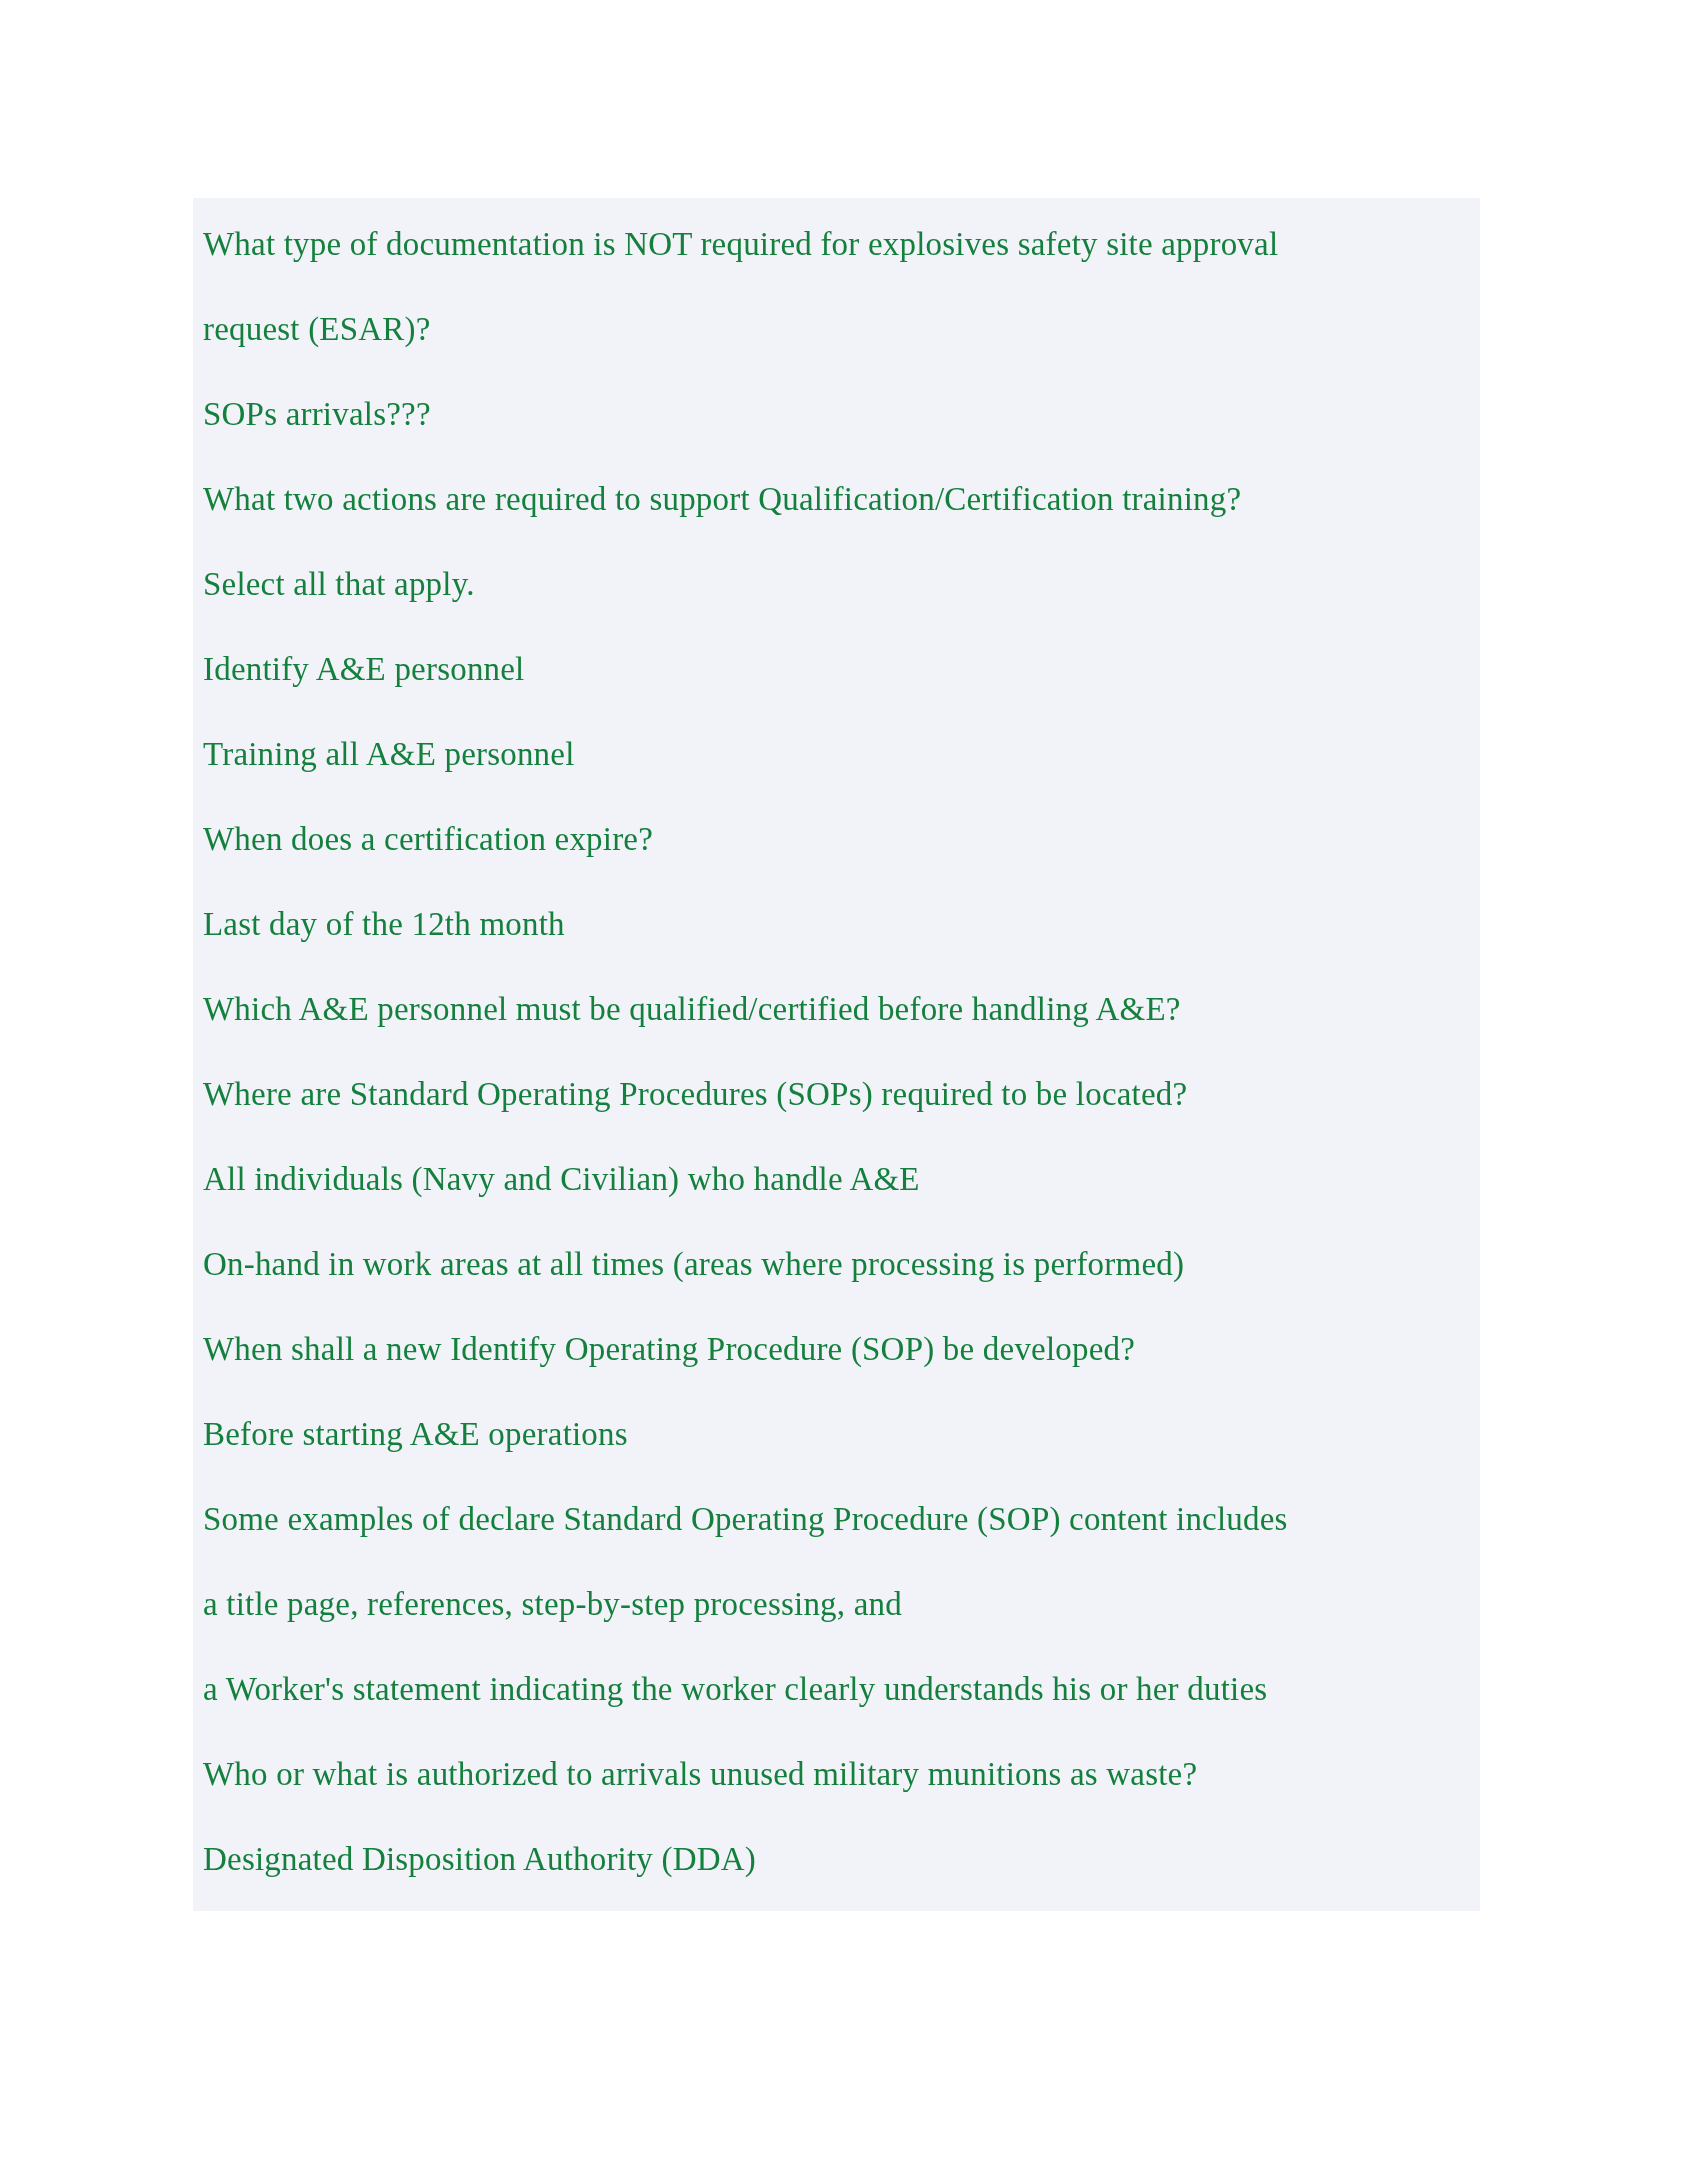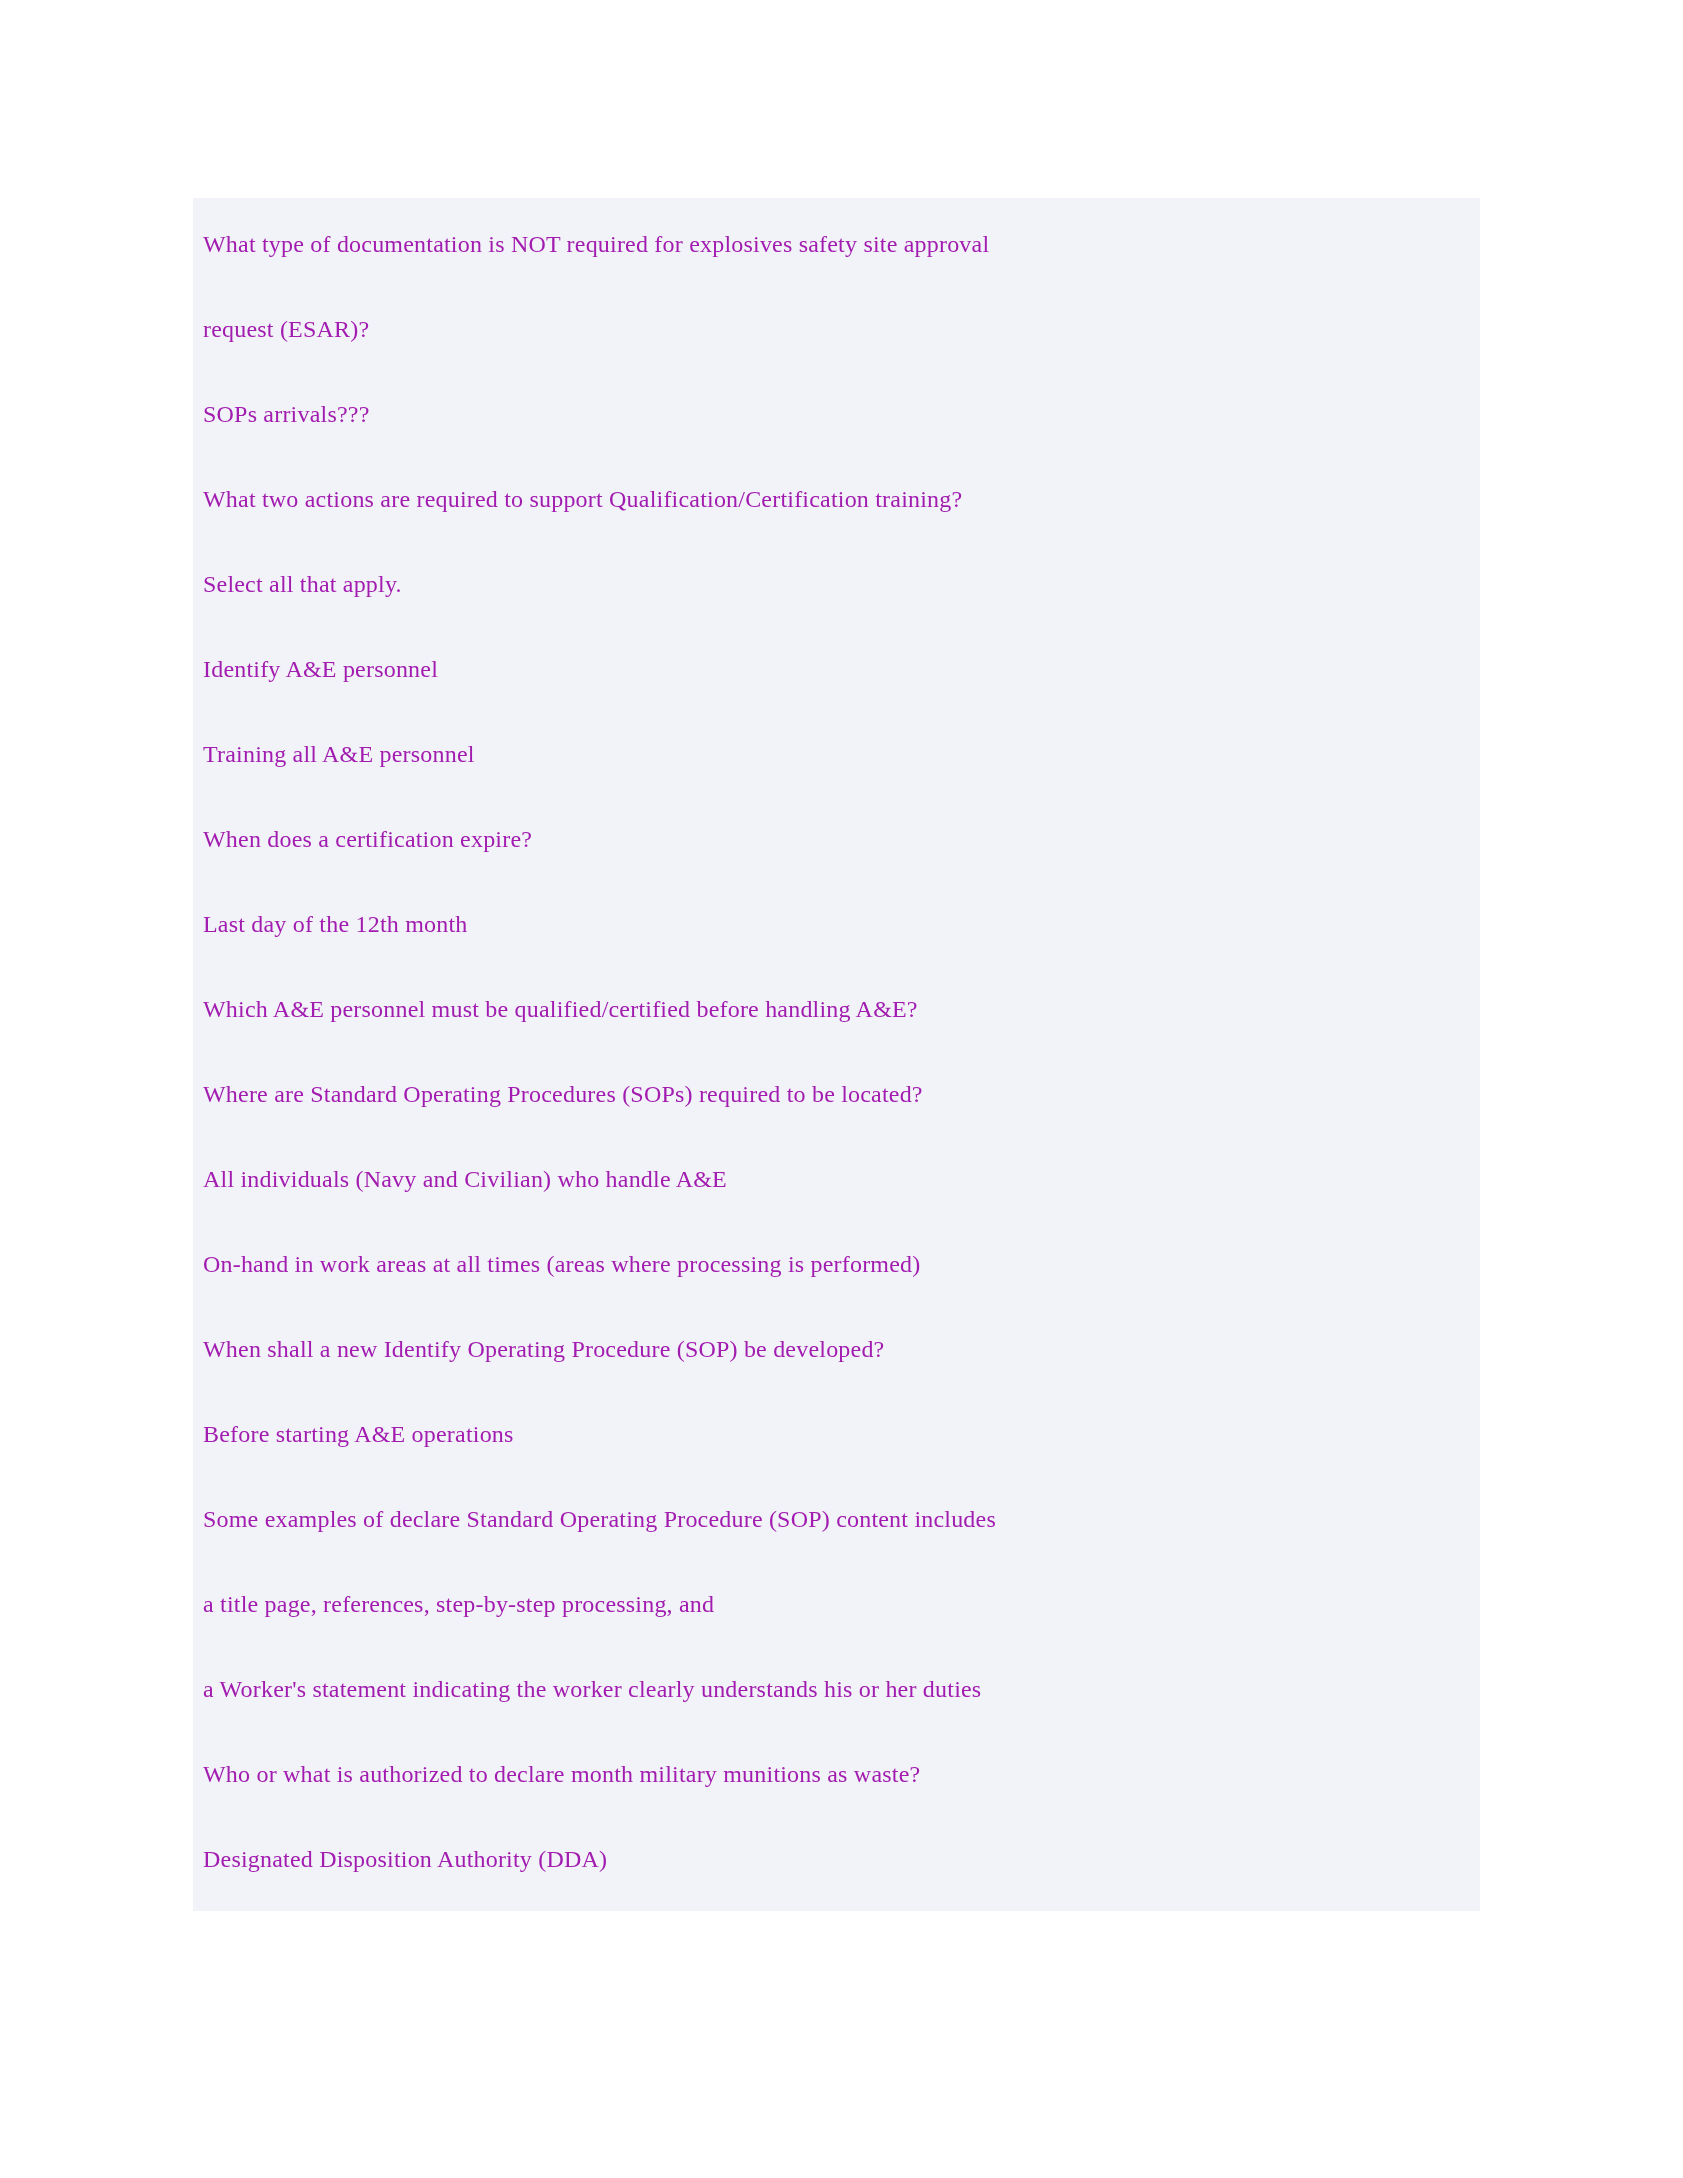--- a/index.html
+++ b/index.html
@@ -26,22 +26,22 @@
     width: 1287px;
     height: 1713px;
     background: #f1f3f9;
     box-sizing: border-box;
     padding: 4px 10px 0 10px;
   }
   .doc-line {
     height: 85px;
     display: flex;
     align-items: center;
-    font-size: 24px;
-    color: #a21caf;
+    font-size: 33px;
+    color: #15803d;
     letter-spacing: 0.2px;
     white-space: nowrap;
   }
 </style>
 </head>
 <body>
 
 <div class="page">
   <div class="content-block">
     <div class="doc-line">What type of documentation is NOT required for explosives safety site approval</div>
@@ -55,17 +55,17 @@
     <div class="doc-line">Last day of the 12th month</div>
     <div class="doc-line">Which A&amp;E personnel must be qualified/certified before handling A&amp;E?</div>
     <div class="doc-line">Where are Standard Operating Procedures (SOPs) required to be located?</div>
     <div class="doc-line">All individuals (Navy and Civilian) who handle A&amp;E</div>
     <div class="doc-line">On-hand in work areas at all times (areas where processing is performed)</div>
     <div class="doc-line">When shall a new Identify Operating Procedure (SOP) be developed?</div>
     <div class="doc-line">Before starting A&amp;E operations</div>
     <div class="doc-line">Some examples of declare Standard Operating Procedure (SOP) content includes</div>
     <div class="doc-line">a title page, references, step-by-step processing, and</div>
     <div class="doc-line">a Worker's statement indicating the worker clearly understands his or her duties</div>
-    <div class="doc-line">Who or what is authorized to declare month military munitions as waste?</div>
+    <div class="doc-line">Who or what is authorized to arrivals unused military munitions as waste?</div>
     <div class="doc-line">Designated Disposition Authority (DDA)</div>
   </div>
 </div>
 
 
 </body></html>

